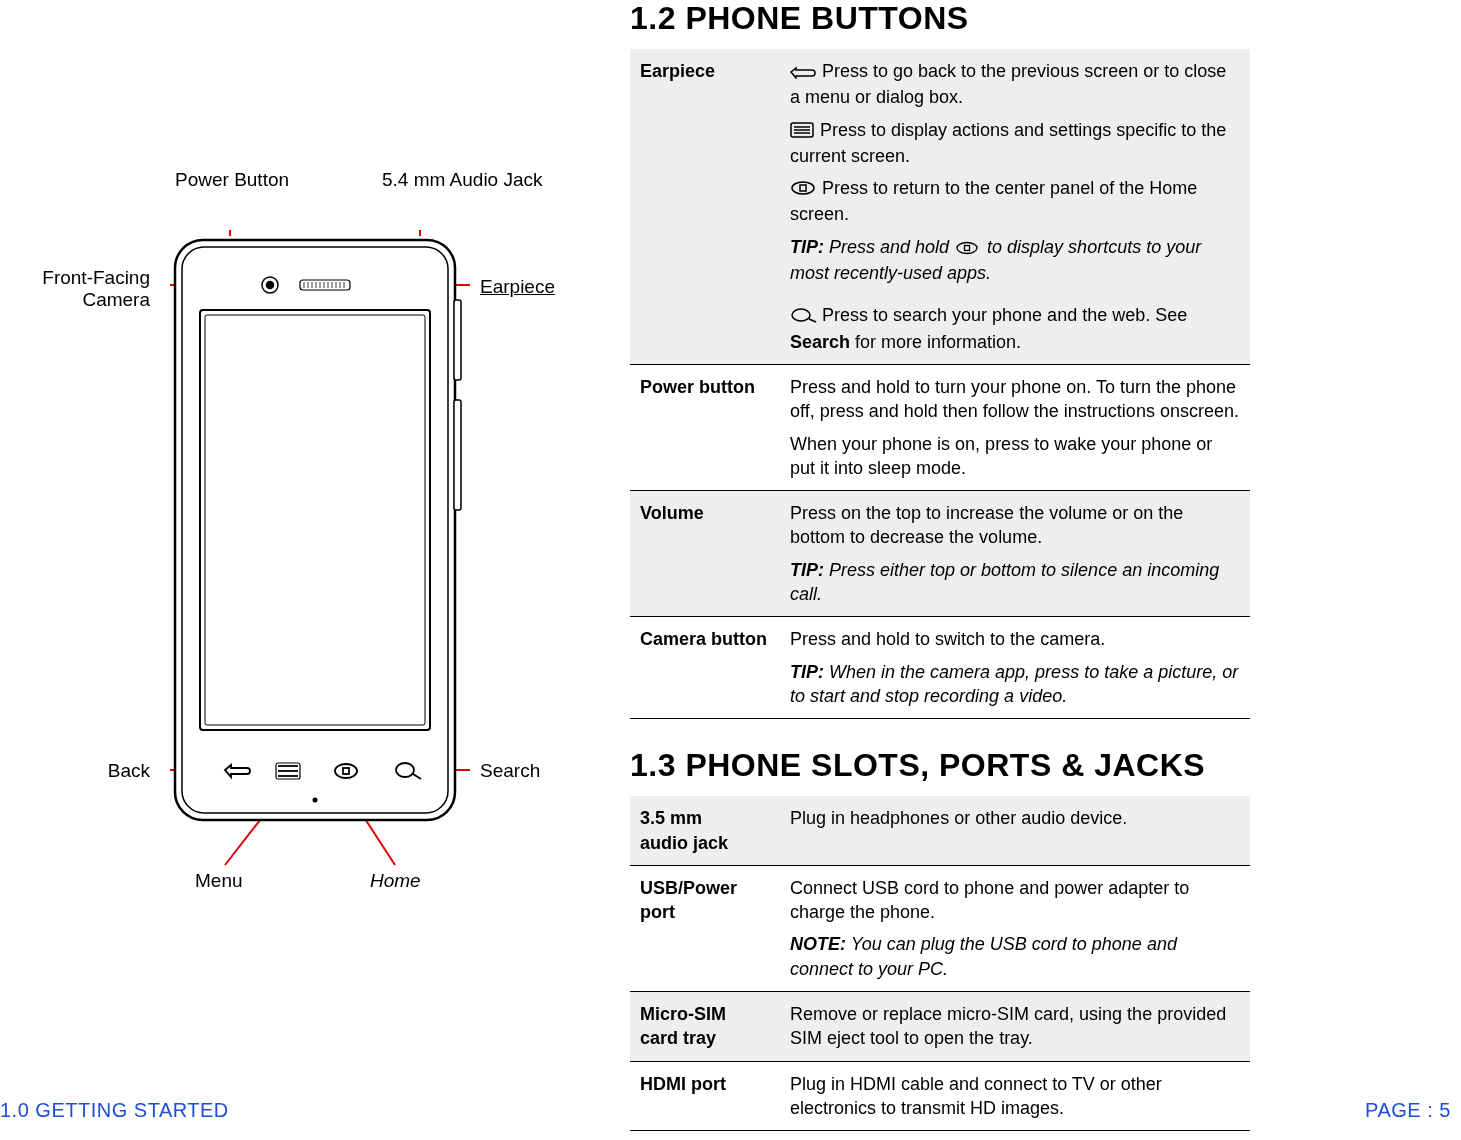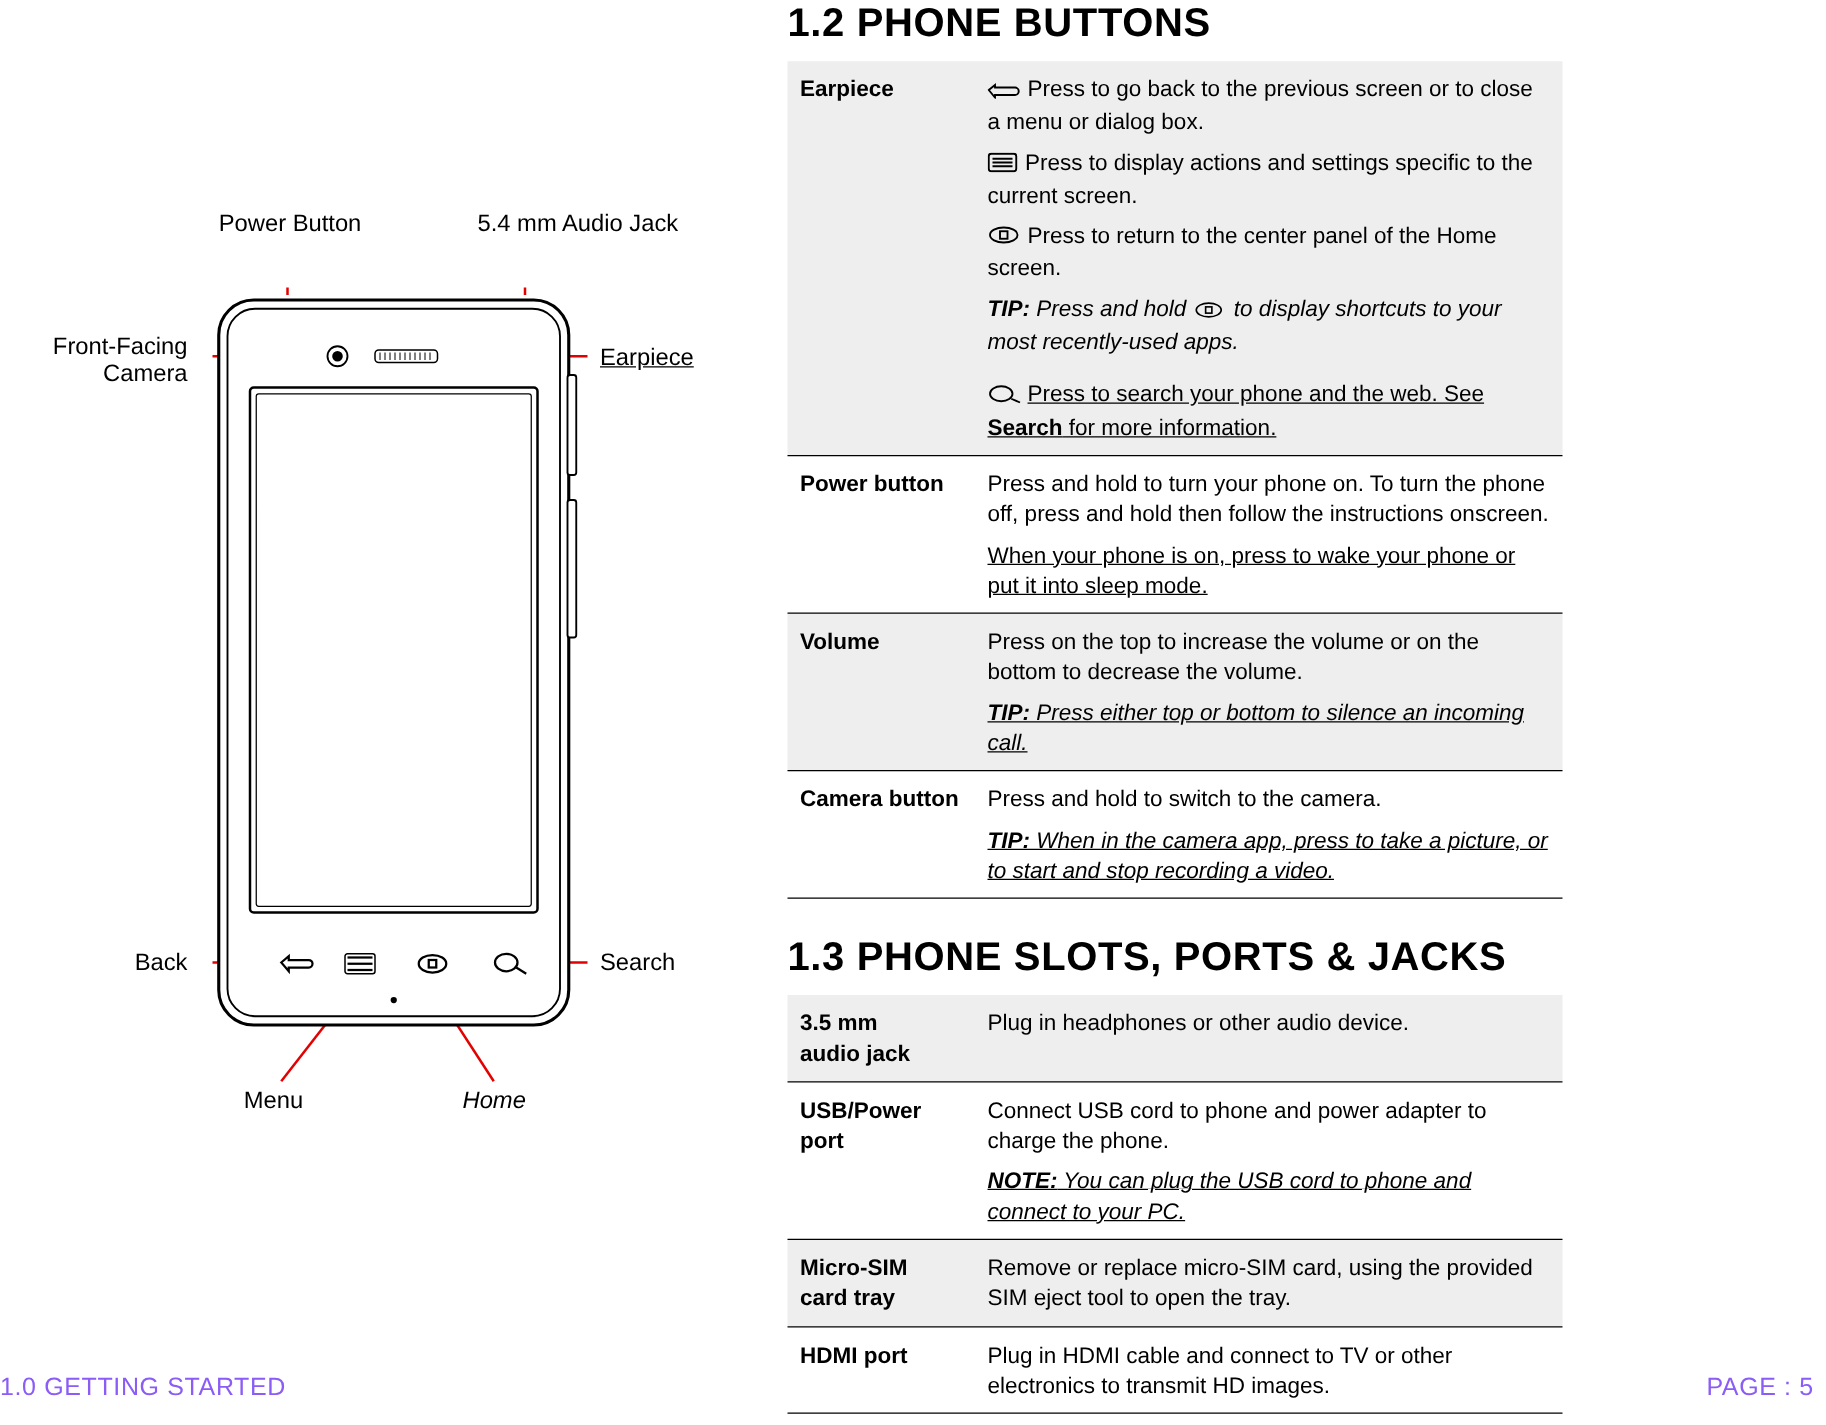--- a/index.html
+++ b/index.html
@@ -50,33 +50,33 @@
   table.spec tr.shade td { background: #eeeeee; }
   table.spec td.key {
     width: 150px;
     font-weight: bold;
   }
   .tip { font-style: italic; }
   .tip b { font-weight: bold; font-style: italic; }
   .note { font-style: italic; }
   .note b { font-weight: bold; font-style: italic; }
   .para { margin-bottom: 8px; }
-  .para:last-child { margin-bottom: 0; text-decoration: underline; }
+  .para:last-child { margin-bottom: 0; }
   .footer {
     position: absolute;
     bottom: 18px;
     left: 0;
     right: 0;
     display: flex;
     justify-content: space-between;
     padding: 0 10px 0 0;
     font-family: "Arial Narrow", Arial, sans-serif;
     font-stretch: condensed;
     font-size: 20px;
-    color: #8b5cf6;
+    color: #1d4ed8;
     letter-spacing: 0.5px;
   }
   
   .diagram {
     position: absolute;
     left: 0; top: 0;
     width: 630px; height: 1000px;
   }
   .dlabel {
     position: absolute;

